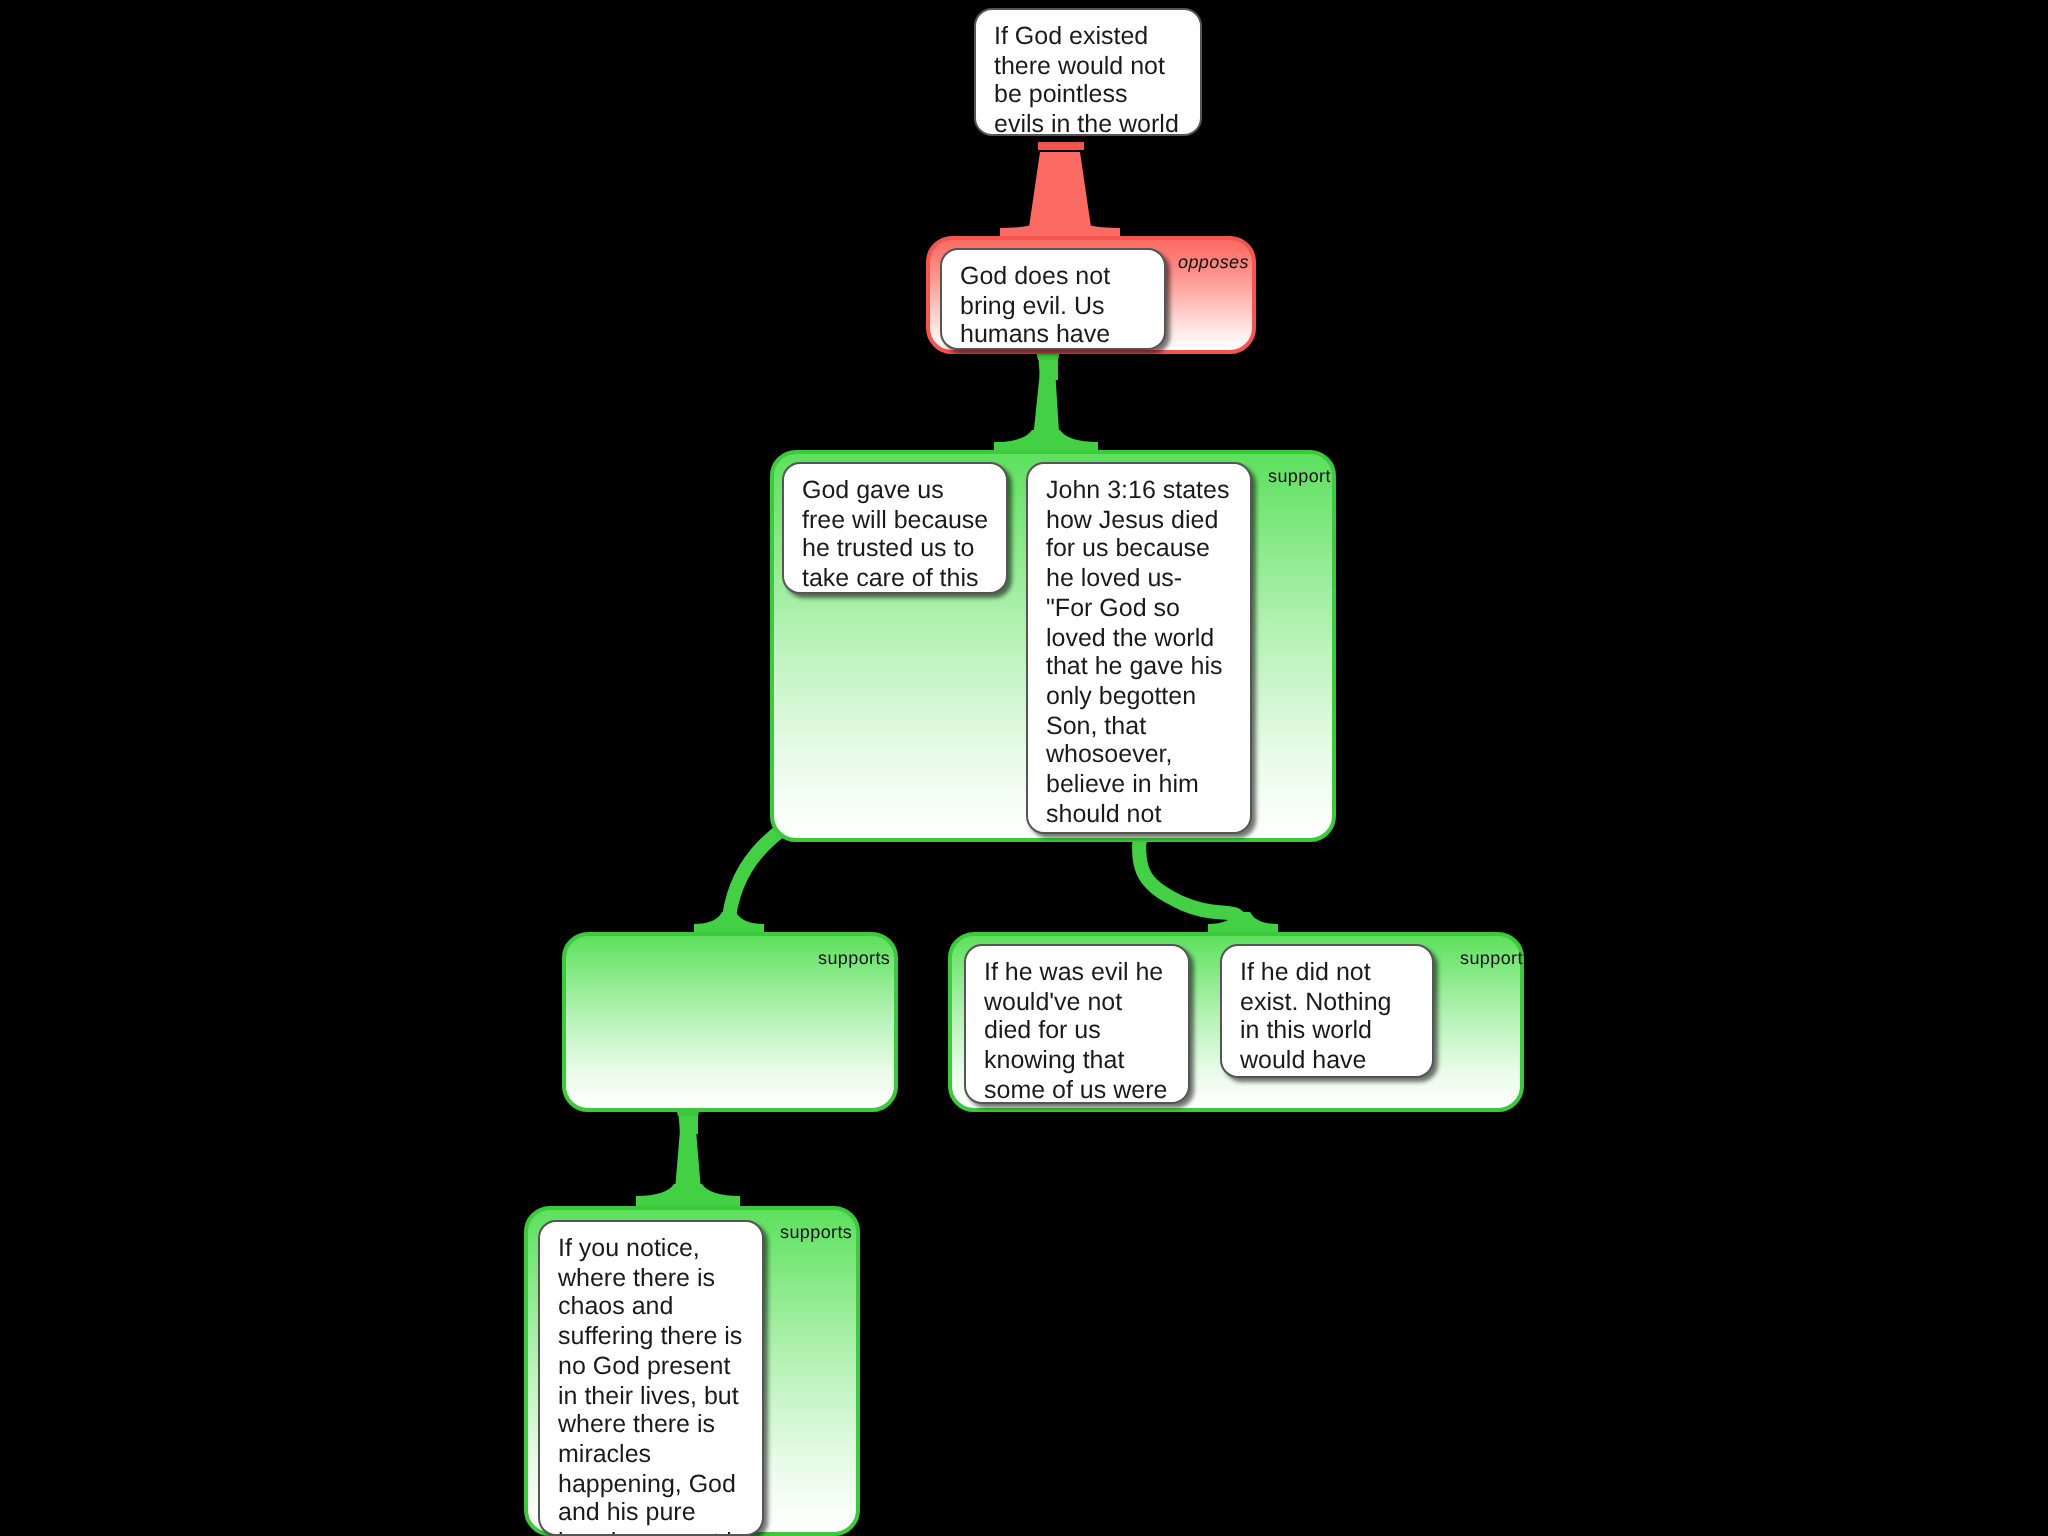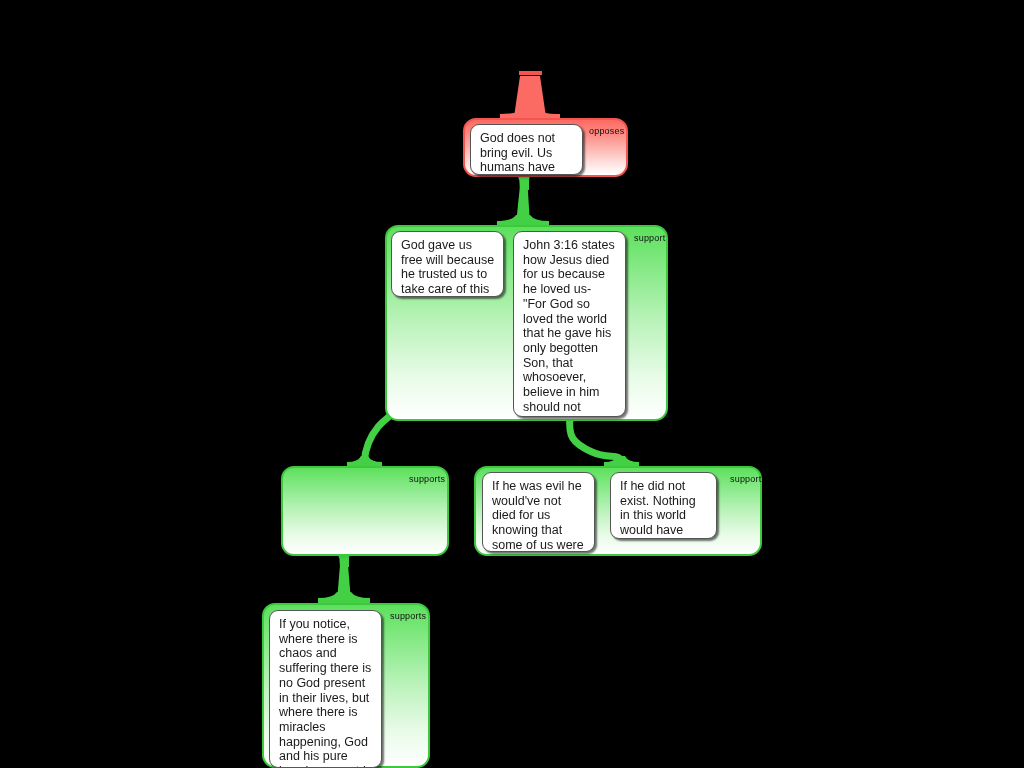--- a/index.html
+++ b/index.html
@@ -110,34 +110,35 @@
 
     <g>
       <path d="M 341 553 L 337 601 L 351 601 L 347 553 Z" fill="#44d044"></path>
       <path d="M 339 553 L 349 553 L 349 567 L 340 567 Z" fill="#44d044"></path>
       <path d="M 318 598 Q 333 598 337 592 L 351 592 Q 355 598 370 598 L 370 604 L 318 604 Z" fill="#44d044"></path>
       <path d="M 337 549 L 351 549 L 349 558 L 339 558 Z" fill="#3cc83c"></path>
     </g>
   </svg>
 
   <div class="cluster oppose" style="left:463px; top:118px; width:165px; height:59px;"></div>
-  <div class="cluster-label" style="left:589px; top:126px;">opposes</div>
+  <div class="cluster-label" style="left:589px; top:126px;font-style:italic;">opposes</div>
 
   <div class="cluster support" style="left:385px; top:225px; width:283px; height:196px;"></div>
   <div class="cluster-label" style="left:634px; top:233px;">support</div>
 
   <div class="cluster support" style="left:281px; top:466px; width:168px; height:90px;"></div>
   <div class="cluster-label" style="left:409px; top:474px;">supports</div>
 
   <div class="cluster support" style="left:474px; top:466px; width:288px; height:90px;"></div>
   <div class="cluster-label" style="left:730px; top:474px;">support</div>
 
   <div class="cluster support" style="left:262px; top:603px; width:168px; height:165px;"></div>
   <div class="cluster-label" style="left:390px; top:611px;">supports</div>
 
+  <div class="node" style="left:487px; top:4px; width:114px; height:64px;">If God existed there would not be pointless evils in the world</div>
 
   <div class="node" style="left:470px; top:124px; width:113px; height:51px;">God does not bring evil. Us humans have brought evil</div>
 
   <div class="node" style="left:391px; top:231px; width:113px; height:66px;">God gave us free will because he trusted us to take care of this world</div>
 
   <div class="node" style="left:513px; top:231px; width:113px; height:186px;">John 3:16 states how Jesus died for us because he loved us- "For God so loved the world that he gave his only begotten Son, that whosoever, believe in him should not perish, but have everlasting life.</div>
 
 
   <div class="node" style="left:482px; top:472px; width:113px; height:80px;">If he was evil he would've not died for us knowing that some of us were not gonna love him.</div>
 

